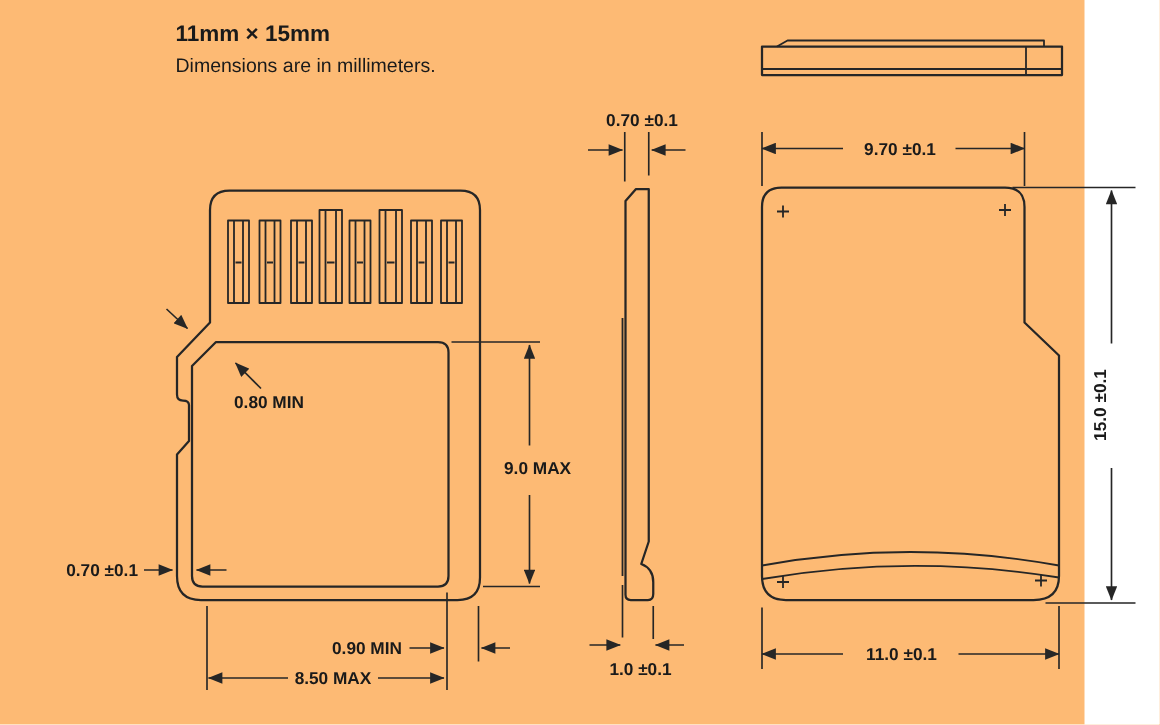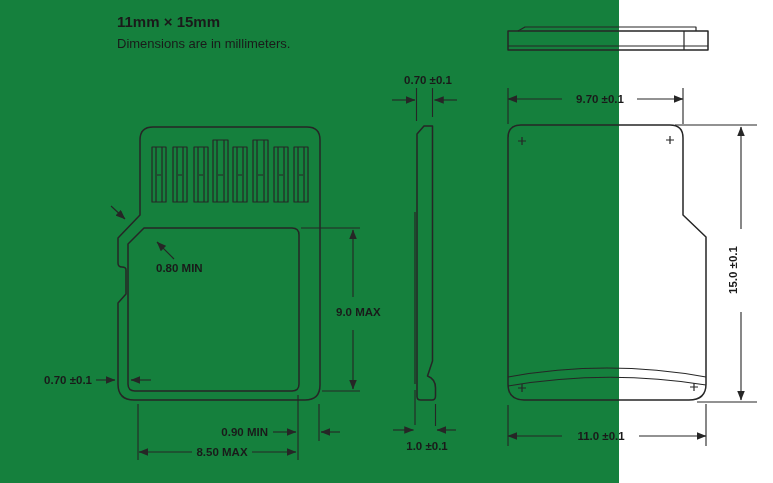--- a/index.html
+++ b/index.html
@@ -1,17 +1,17 @@
 <!DOCTYPE html>
 <html style="--ink: #262626;"><head>
 <meta charset="utf-8">
 <style>
   :root { --ink: #262626; }
   html,body { margin:0; padding:0; background:#ffffff; }
-  .stage { width:619px; height:483px; position:relative; background:#15803d; }
+  .stage { width:723px; height:483px; position:relative; background:#fdba74; }
   svg { display:block; }
   .outline { fill:none; stroke:var(--ink); stroke-width:1.5; stroke-linejoin:round; stroke-linecap:round; }
   .thin    { fill:none; stroke:var(--ink); stroke-width:1.2; stroke-linejoin:round; }
   .dim     { fill:none; stroke:var(--ink); stroke-width:1.1; }
   text { fill:#1a1a1a; font-family:"Liberation Sans", sans-serif; }
   .title    { font-size:15px; font-weight:bold; }
   .subtitle { font-size:13px; font-weight:normal; }
   .label    { font-size:11.5px; font-weight:bold; }
   #arrow path { fill:var(--ink); }
 </style>

